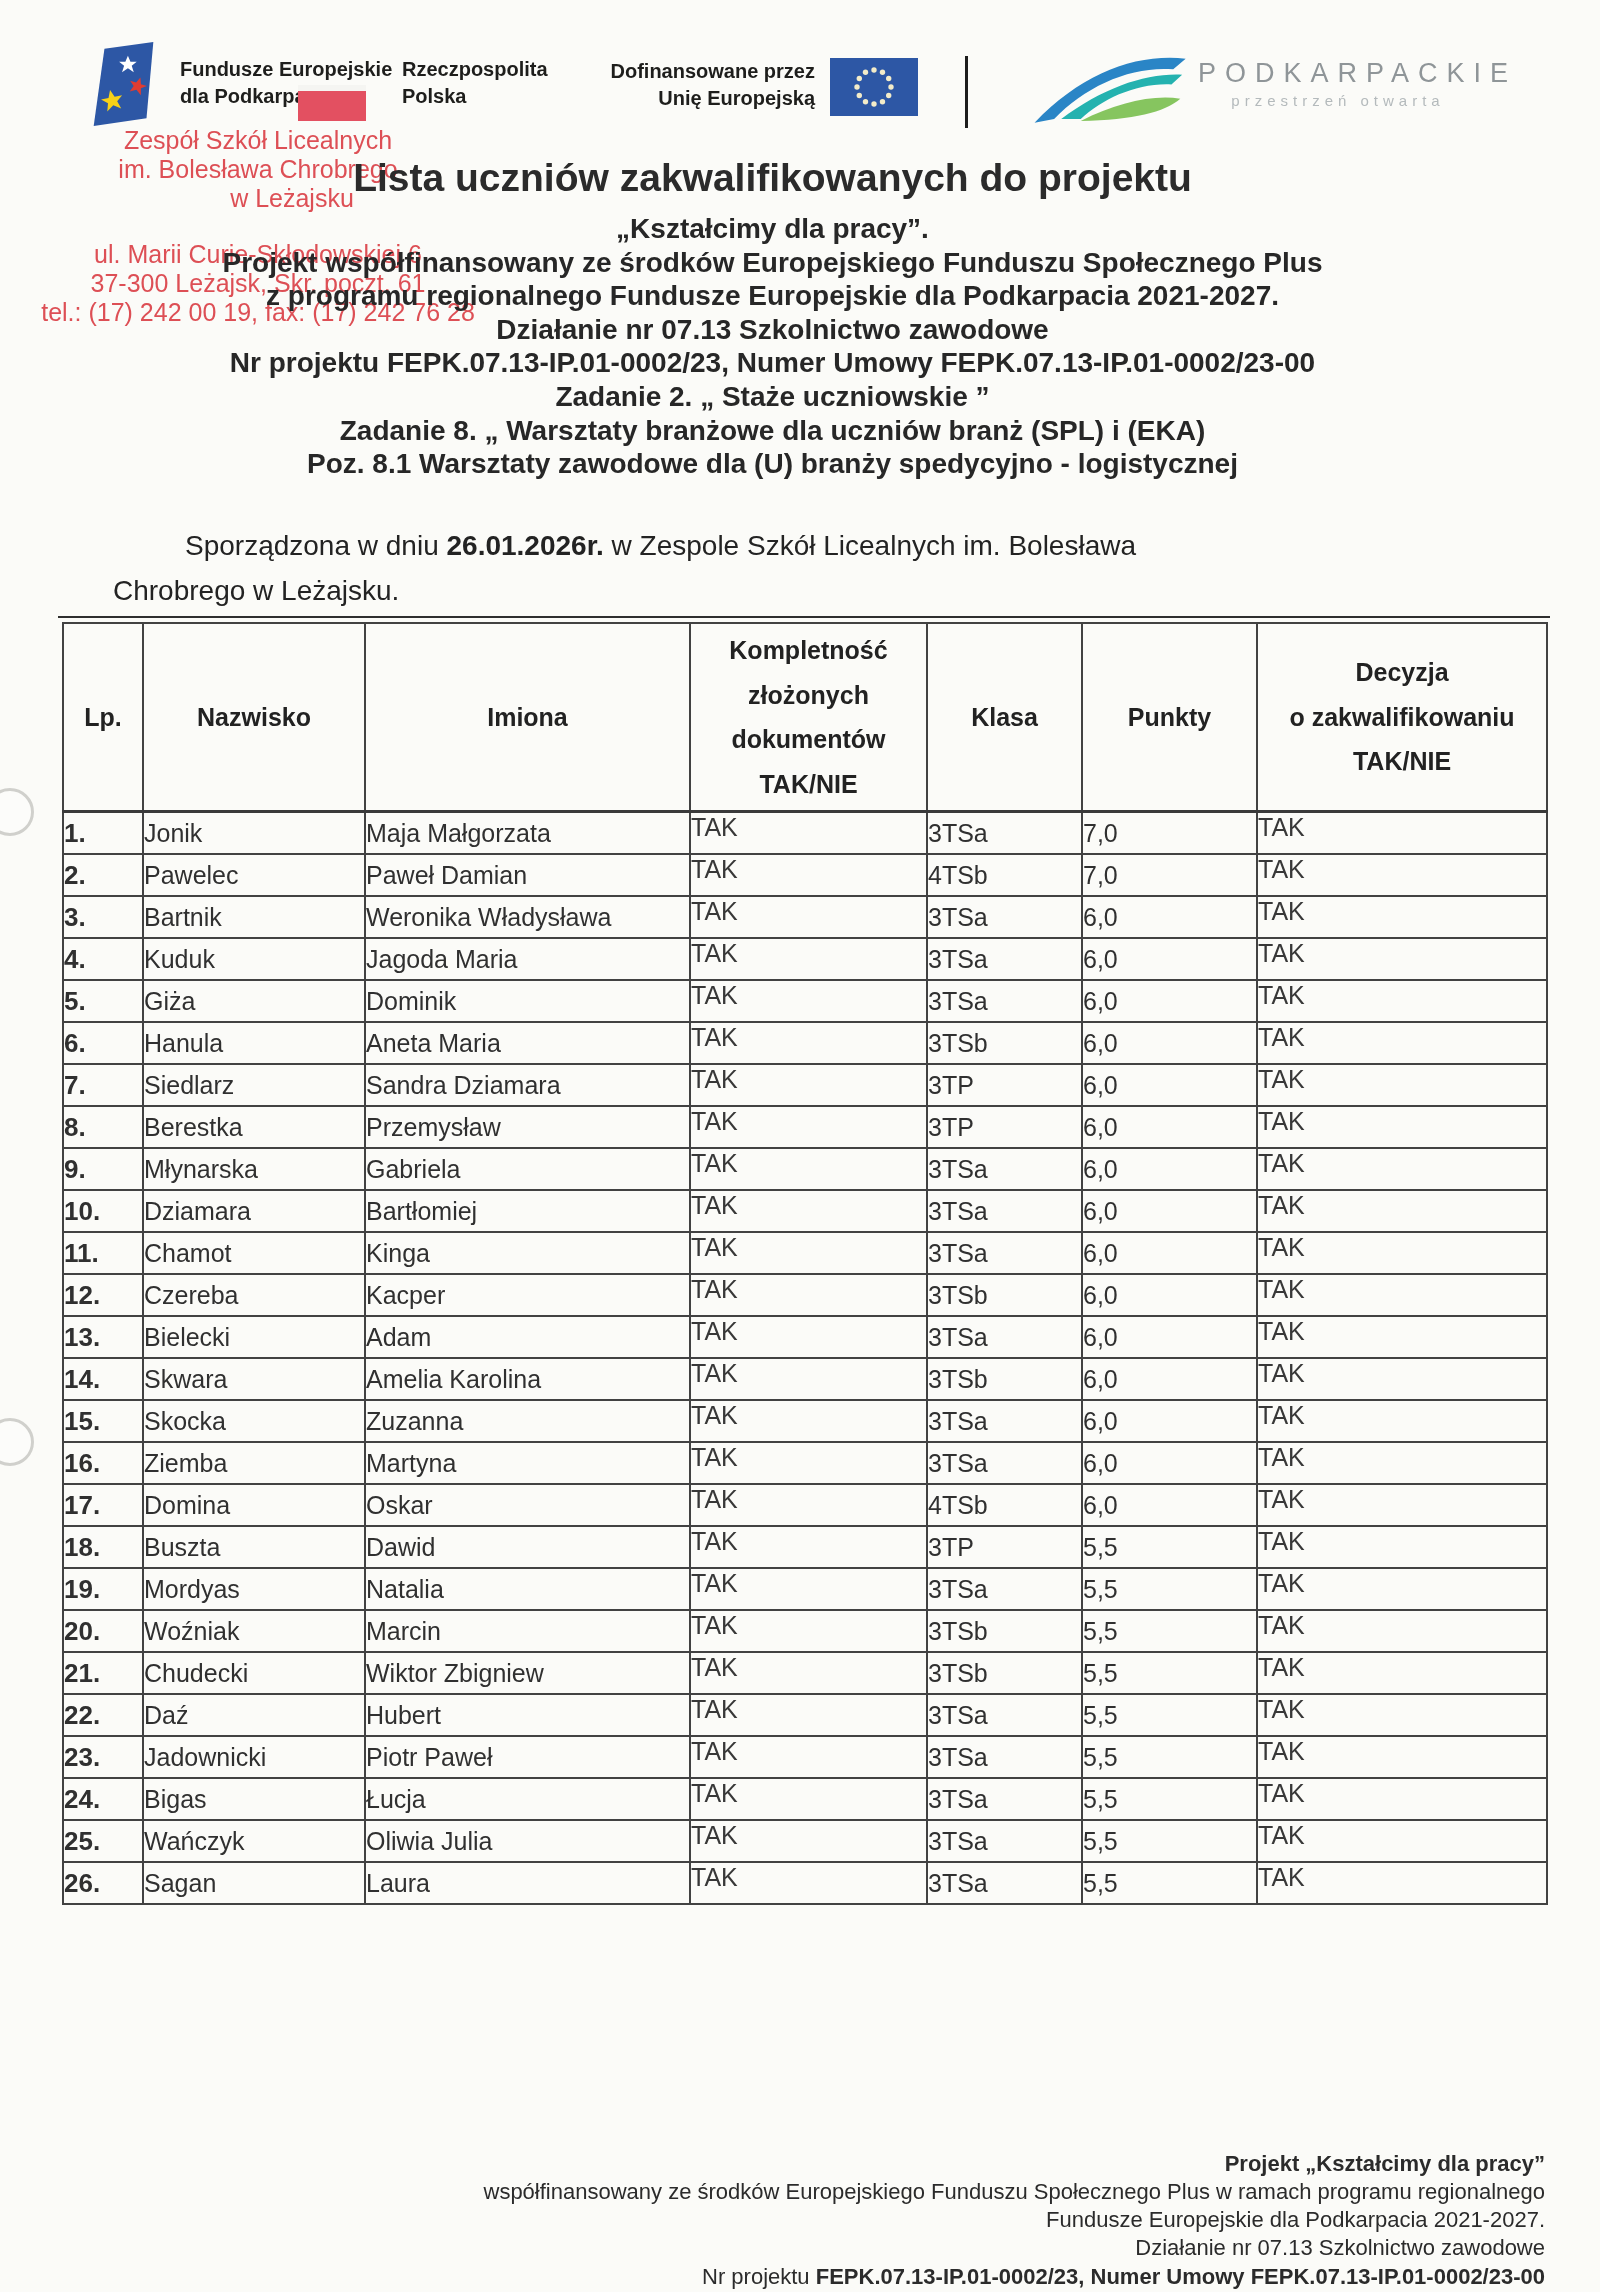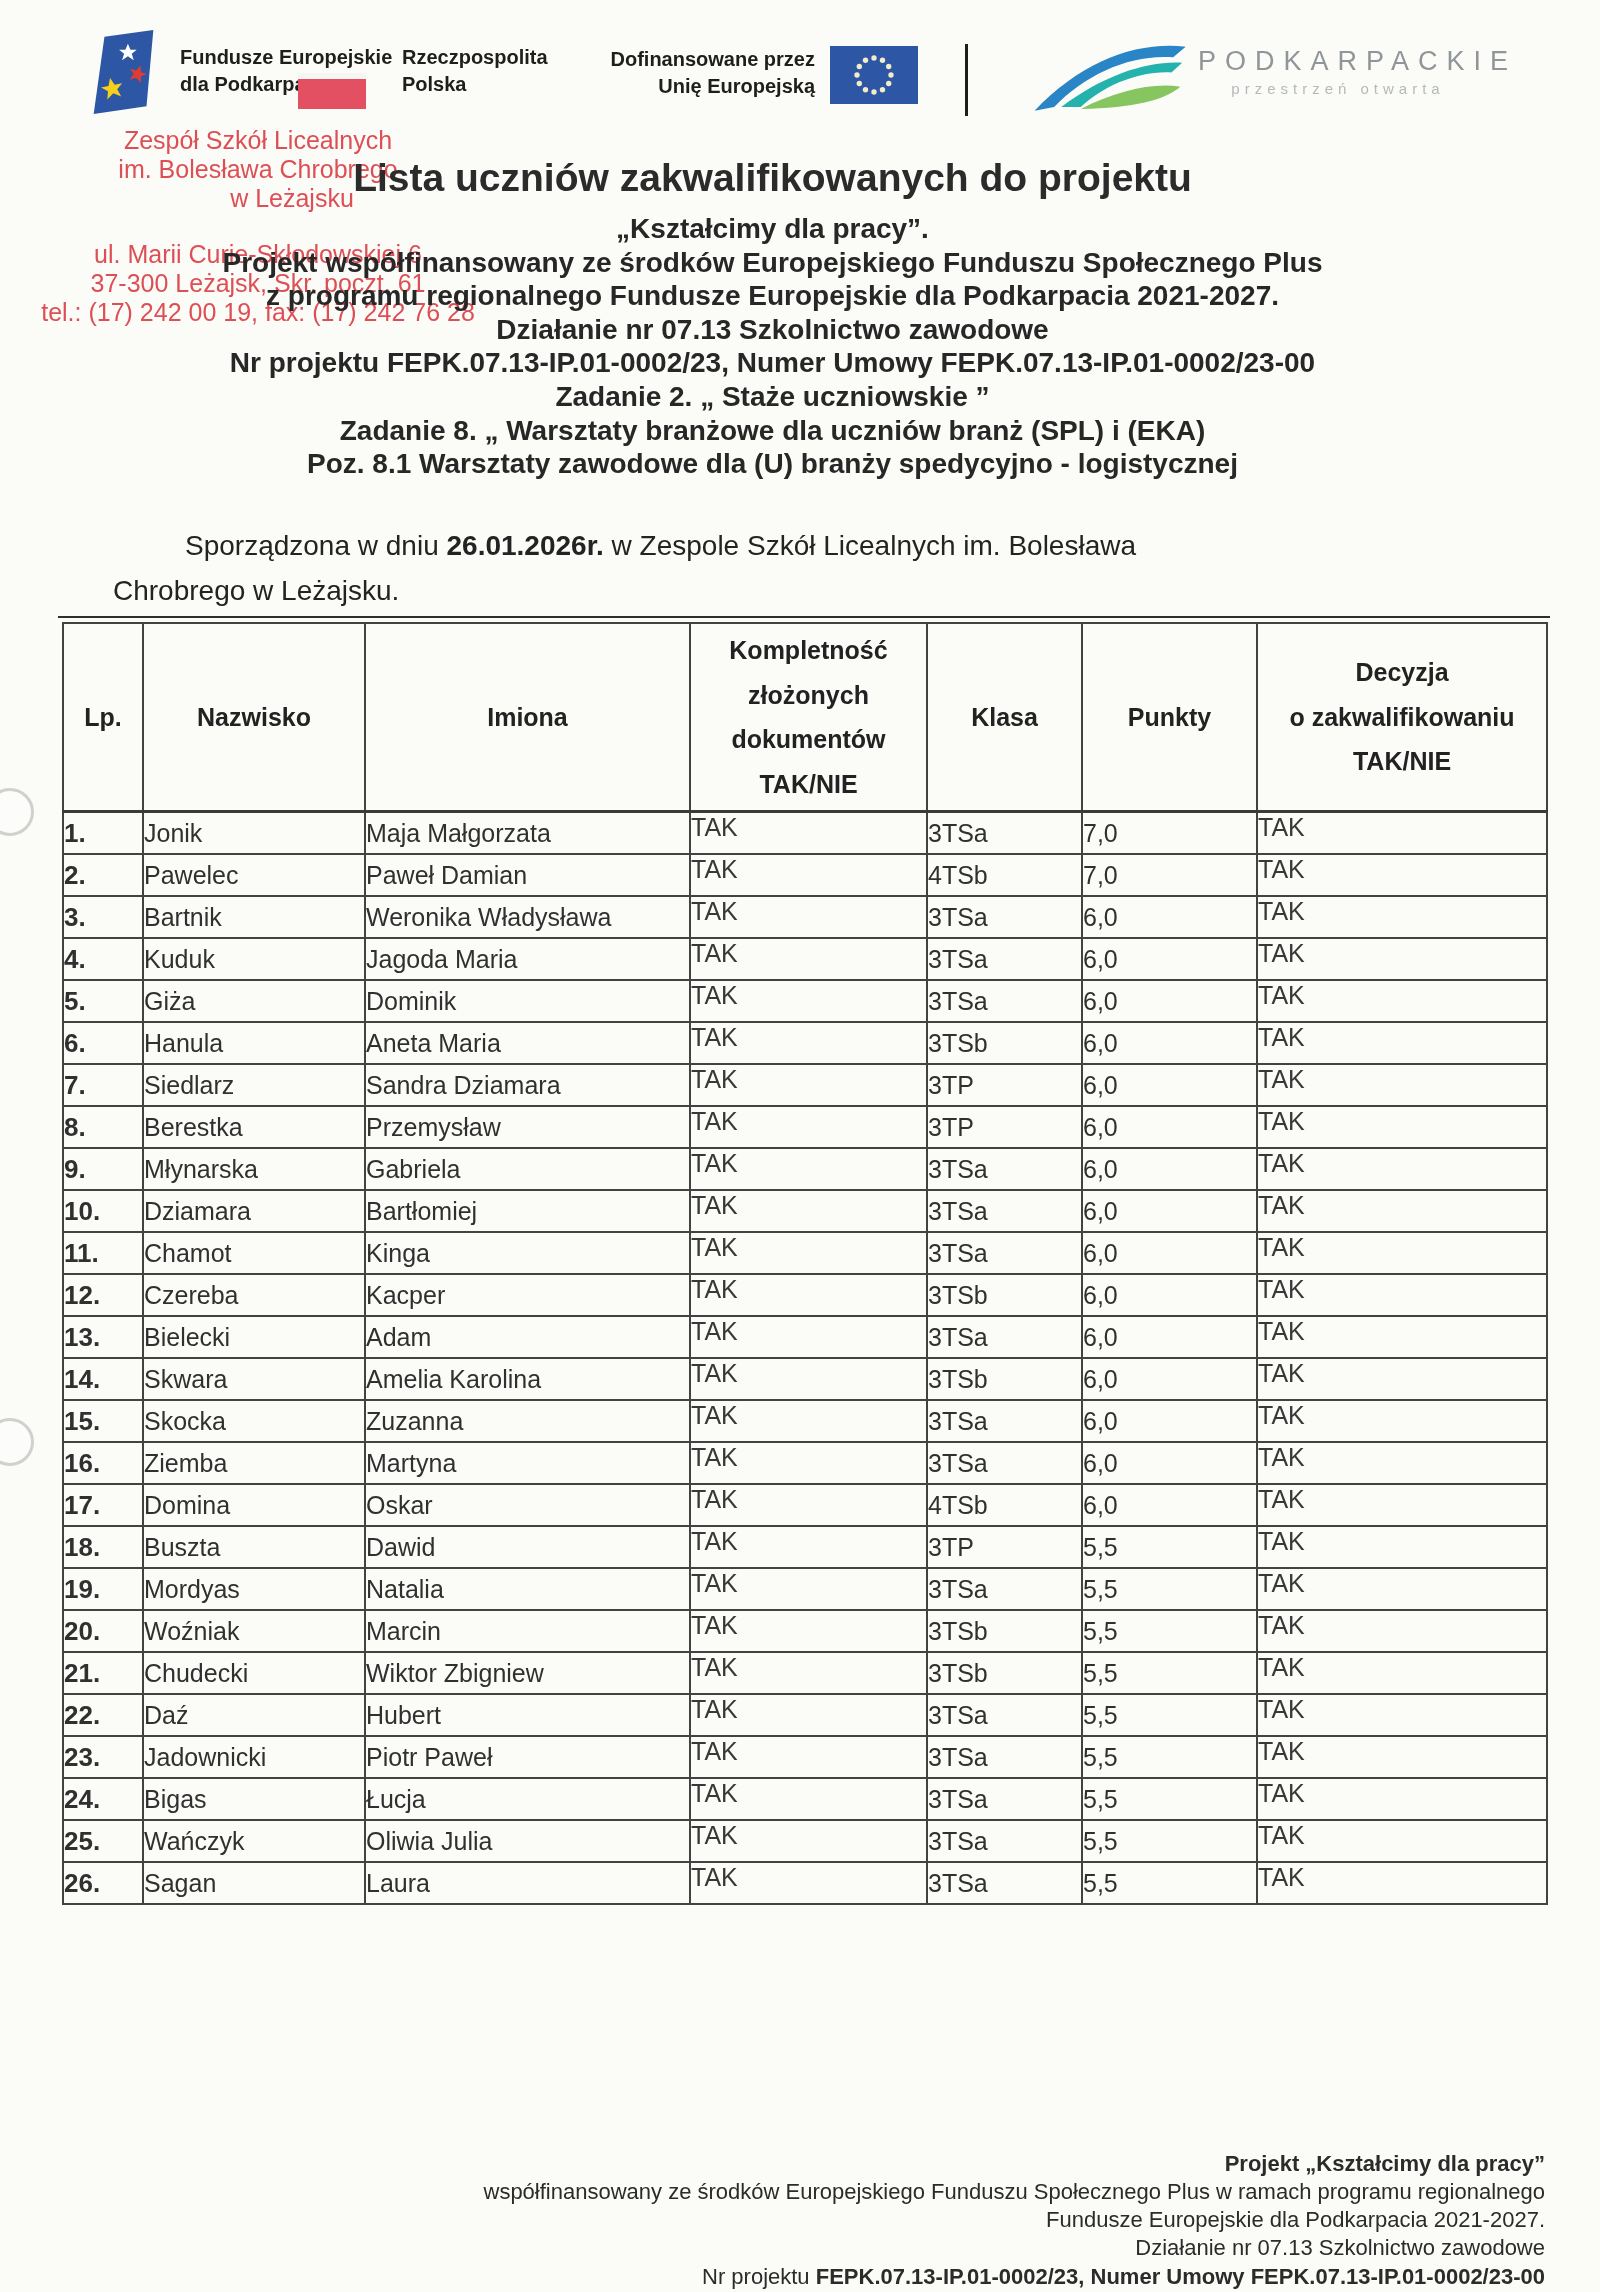--- a/index.html
+++ b/index.html
@@ -2,21 +2,21 @@
 <html lang="pl"><head>
 <meta charset="utf-8">
 <style>
   html,body{margin:0;padding:0;background:#e8e8e6;}
   .page{
     position:relative;width:1600px;height:2292px;margin:0 auto;
     background:#fbfbf8;overflow:hidden;
     font-family:"Liberation Sans", sans-serif;color:#262626;
   }
   
-  .logo-strip{position:absolute;left:0;top:0;width:1600px;height:130px;}
+  .logo-strip{position:absolute;left:0;top:12px;width:1600px;height:130px;}
   .eu-funds-flag{position:absolute;left:88px;top:28px;width:72px;height:88px;}
   .eu-funds-text{position:absolute;left:180px;top:44px;font-size:20px;font-weight:bold;color:#1e1e1c;line-height:1.35;}
   .pl-flag{position:absolute;left:298px;top:79px;width:68px;height:30px;background:#e35061;}
   .pl-flag::before{content:"";position:absolute;left:0;top:-6px;width:68px;height:6px;background:#f5f5f2;}
   .poland-text{position:absolute;left:402px;top:44px;font-size:20px;font-weight:bold;color:#1e1e1c;line-height:1.35;}
   .cofunded-text{position:absolute;left:560px;top:46px;width:255px;text-align:right;font-size:20px;font-weight:bold;color:#1e1e1c;line-height:1.35;}
   .eu-flag{position:absolute;left:830px;top:46px;width:88px;height:58px;}
   .header-divider{position:absolute;left:965px;top:44px;width:3px;height:72px;background:#1d1d1d;}
   .podk-swoosh{position:absolute;left:1022px;top:36px;width:178px;height:80px;}
   .podk-wordmark{position:absolute;left:1198px;top:46px;width:280px;text-align:center;

